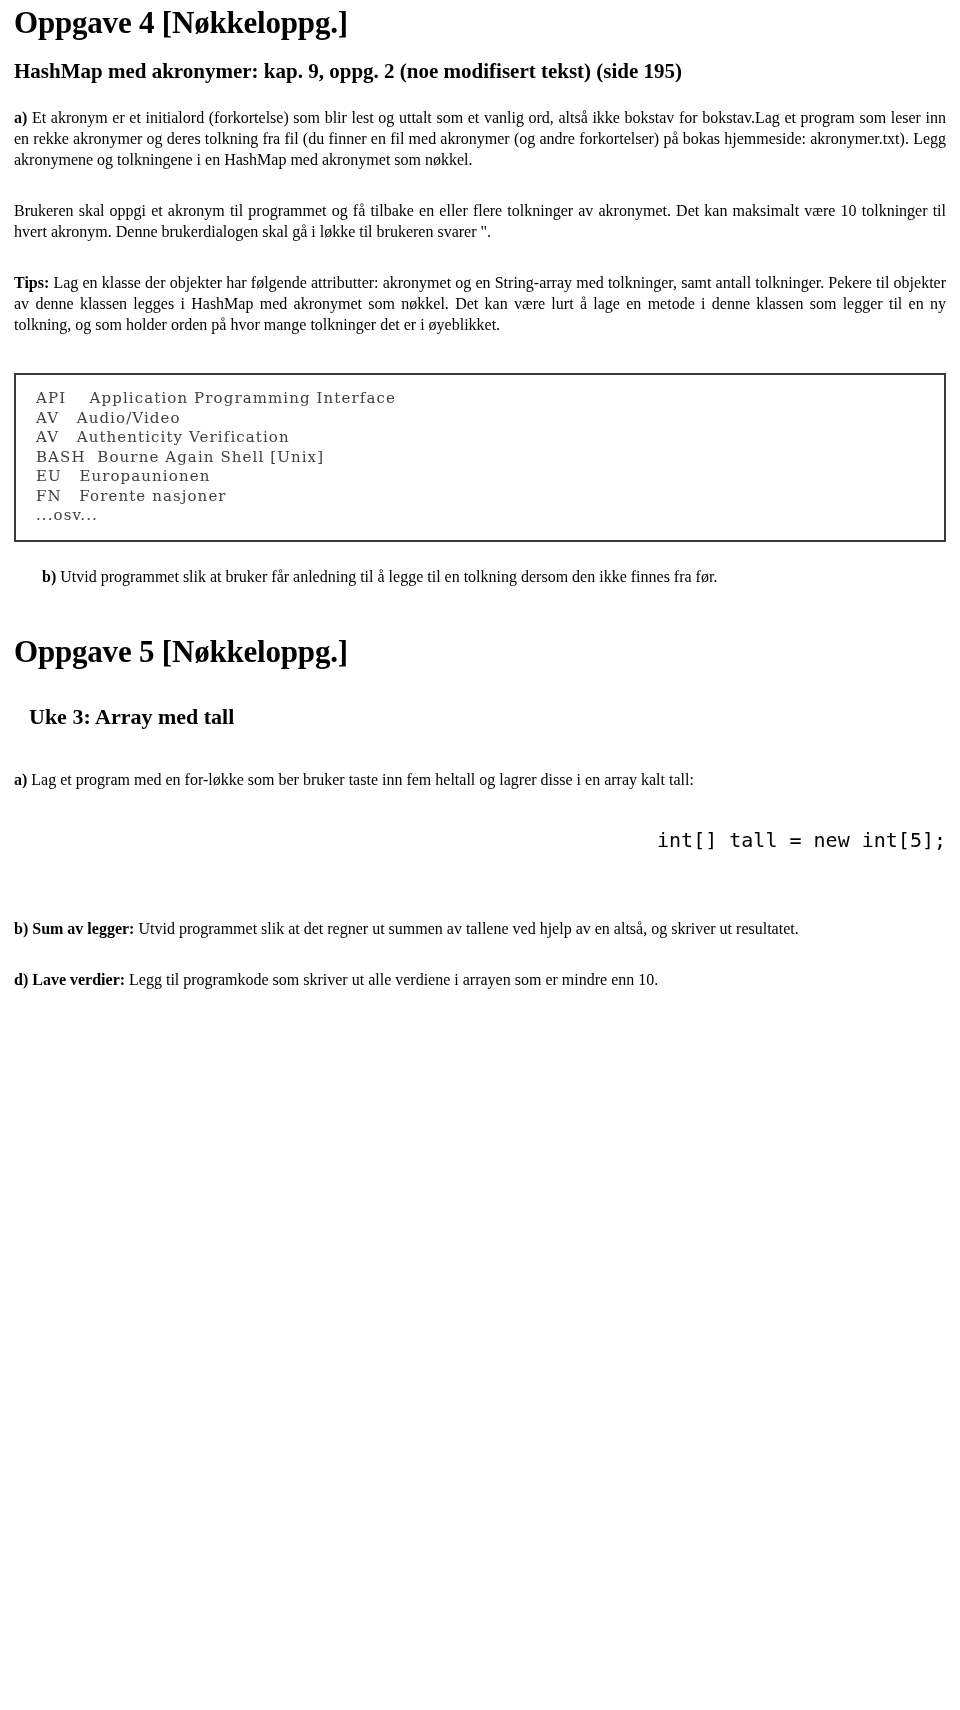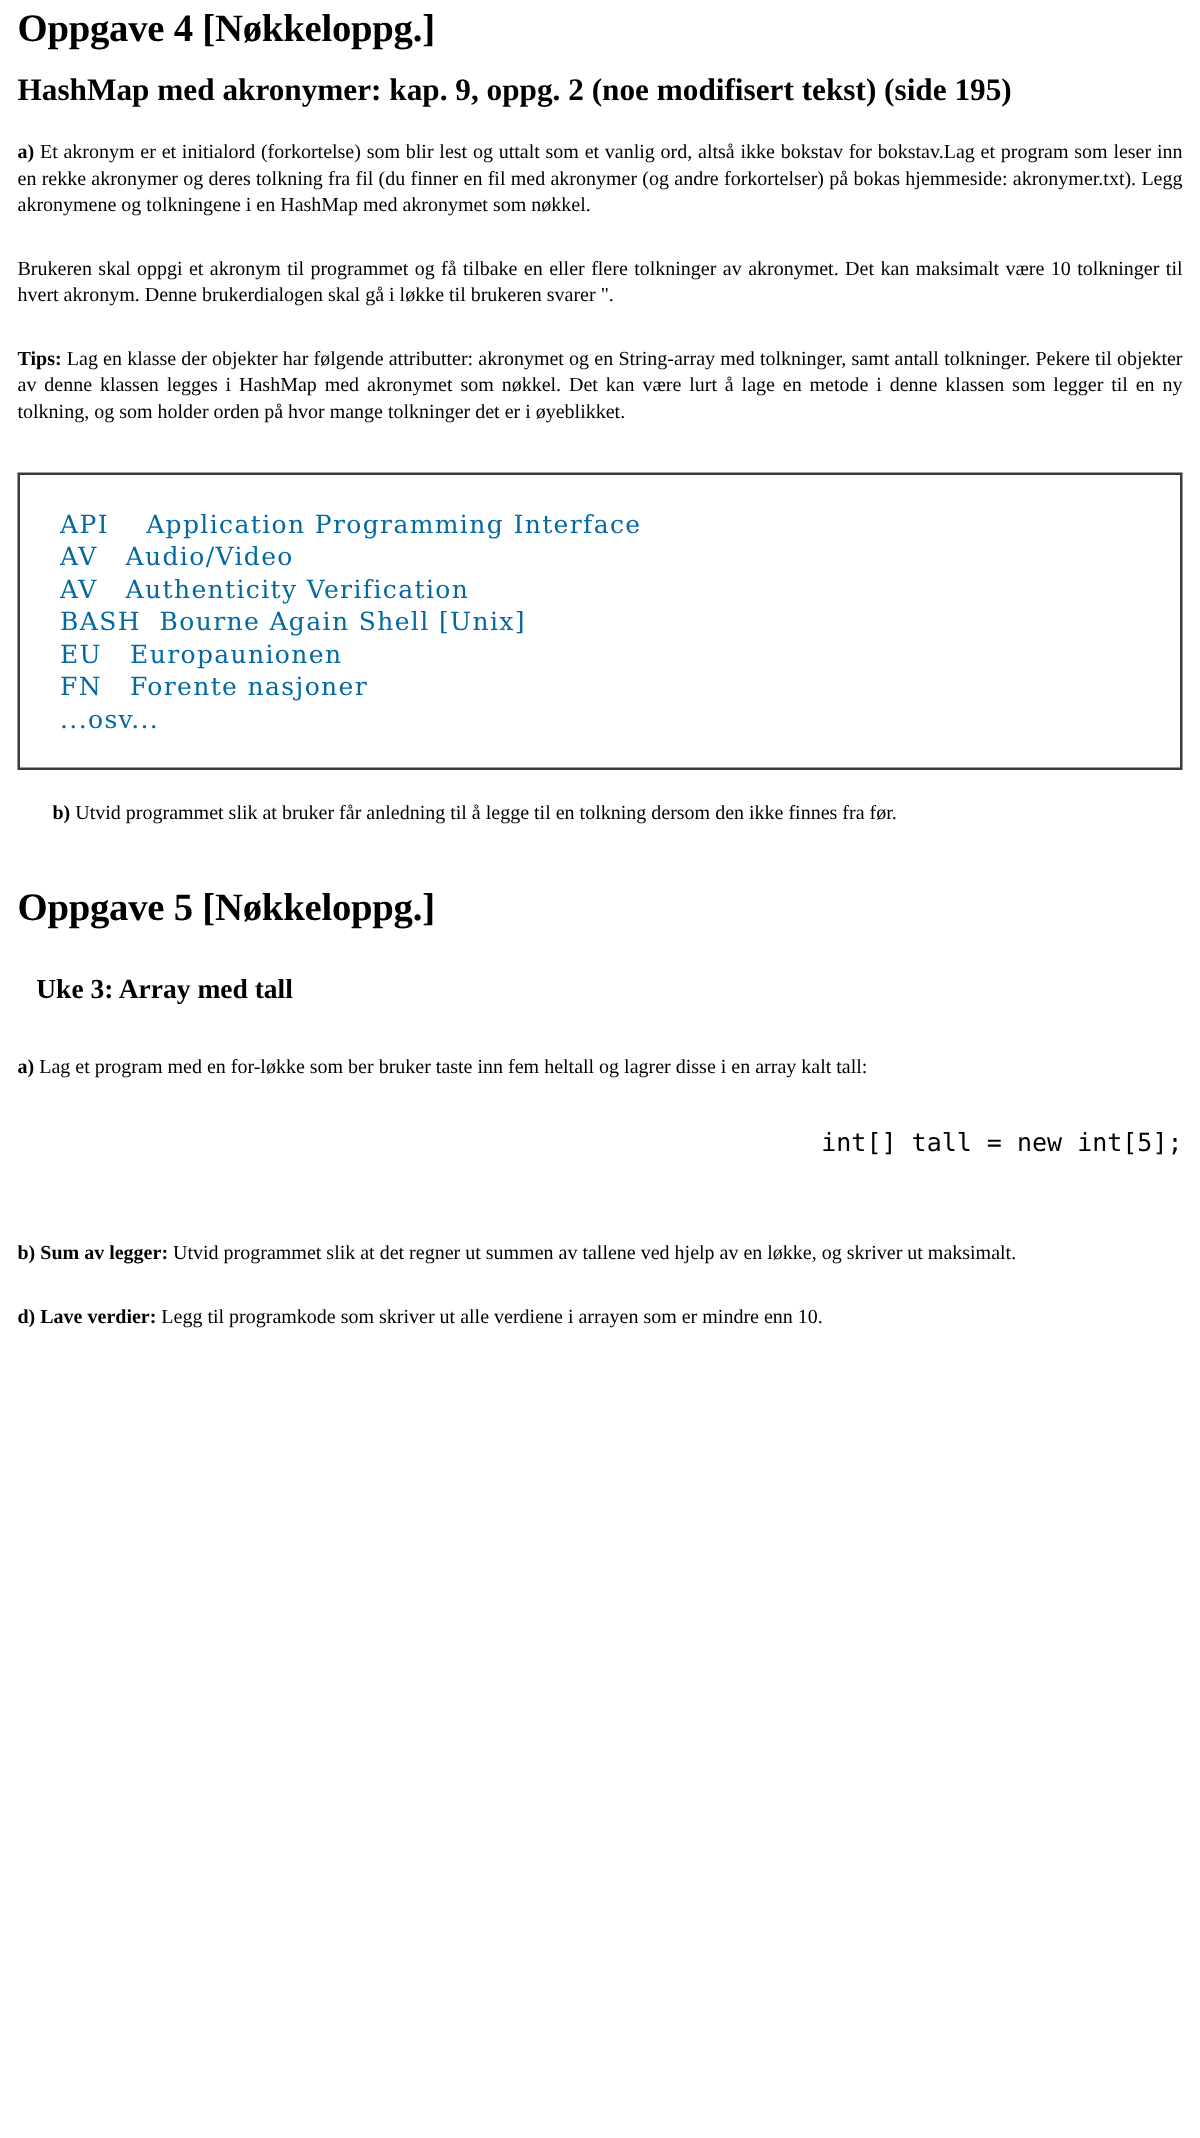--- a/index.html
+++ b/index.html
@@ -28,21 +28,21 @@
   
   .h-task {
     font-size: 31px;
     font-weight: bold;
     line-height: 1.12;
     letter-spacing: -0.2px;
     margin: 0;
     padding-top: 6px;
   }
   .h-sub {
-    font-size: 25px;
+    font-size: 21px;
     font-weight: bold;
     line-height: 1.15;
     margin: 0;
     padding-top: 18px;
   }
   .h-sub2 {
     font-size: 22px;
     font-weight: bold;
     line-height: 1.15;
     margin: 15px;
@@ -65,27 +65,27 @@
 
   
   .listing {
     border: 2px solid #3a3a3a;
     box-sizing: border-box;
     margin-top: 38px;
     padding: 10px 0 10px 16px;
     background: #ffffff;
   }
   .listing pre {
-    margin: 16px;
+    margin: 4px;
     font-family: "DejaVu Serif", "Liberation Serif", serif;
-    font-size: 20px;
+    font-size: 15px;
     line-height: 1.30;
     letter-spacing: 1.1px;
     white-space: pre;
-    color: #0369a1;
+    color: #404040;
   }
 
   
   .code-block {
     margin: 0;
     padding-top: 36px;
     padding-left: 34px;
     font-family: "DejaVu Sans Mono", "Liberation Mono", monospace;
     font-size: 20px;
     line-height: 1.4;
@@ -135,21 +135,21 @@
     <p class="body gap-md indent"><span class="lbl">b)</span><span> Utvid programmet slik at bruker får anledning til å legge til en tolkning dersom den ikke finnes fra før.</span></p>
 
     <h1 class="h-task" style="padding-top:48px">Oppgave 5 [Nøkkeloppg.]</h1>
 
     <h2 class="h-sub2">Uke 3: Array med tall</h2>
 
     <p class="body gap-md"><span class="lbl">a)</span><span> Lag et program med en for-løkke som ber bruker taste inn fem heltall og lagrer disse i en array kalt tall:</span></p>
 
     <pre class="code-block">int[] tall = new int[5];</pre>
 
-    <p class="body" style="padding-top:64px"><span class="lbl">b) Sum av legger:</span><span> Utvid programmet slik at det regner ut summen av tallene ved hjelp av en løkke, og skriver ut maksimalt.</span></p>
+    <p class="body" style="padding-top:64px"><span class="lbl">b) Sum av legger:</span><span> Utvid programmet slik at det regner ut summen av tallene ved hjelp av en altså, og skriver ut resultatet.</span></p>
 
 
     <p class="body gap-lg"><span class="lbl">d) Lave verdier:</span><span> Legg til programkode som skriver ut alle verdiene i arrayen som er mindre enn 10.</span></p>
 
   </div>
 
   <div class="folio">5</div>
 </div>
 
 </body></html>

